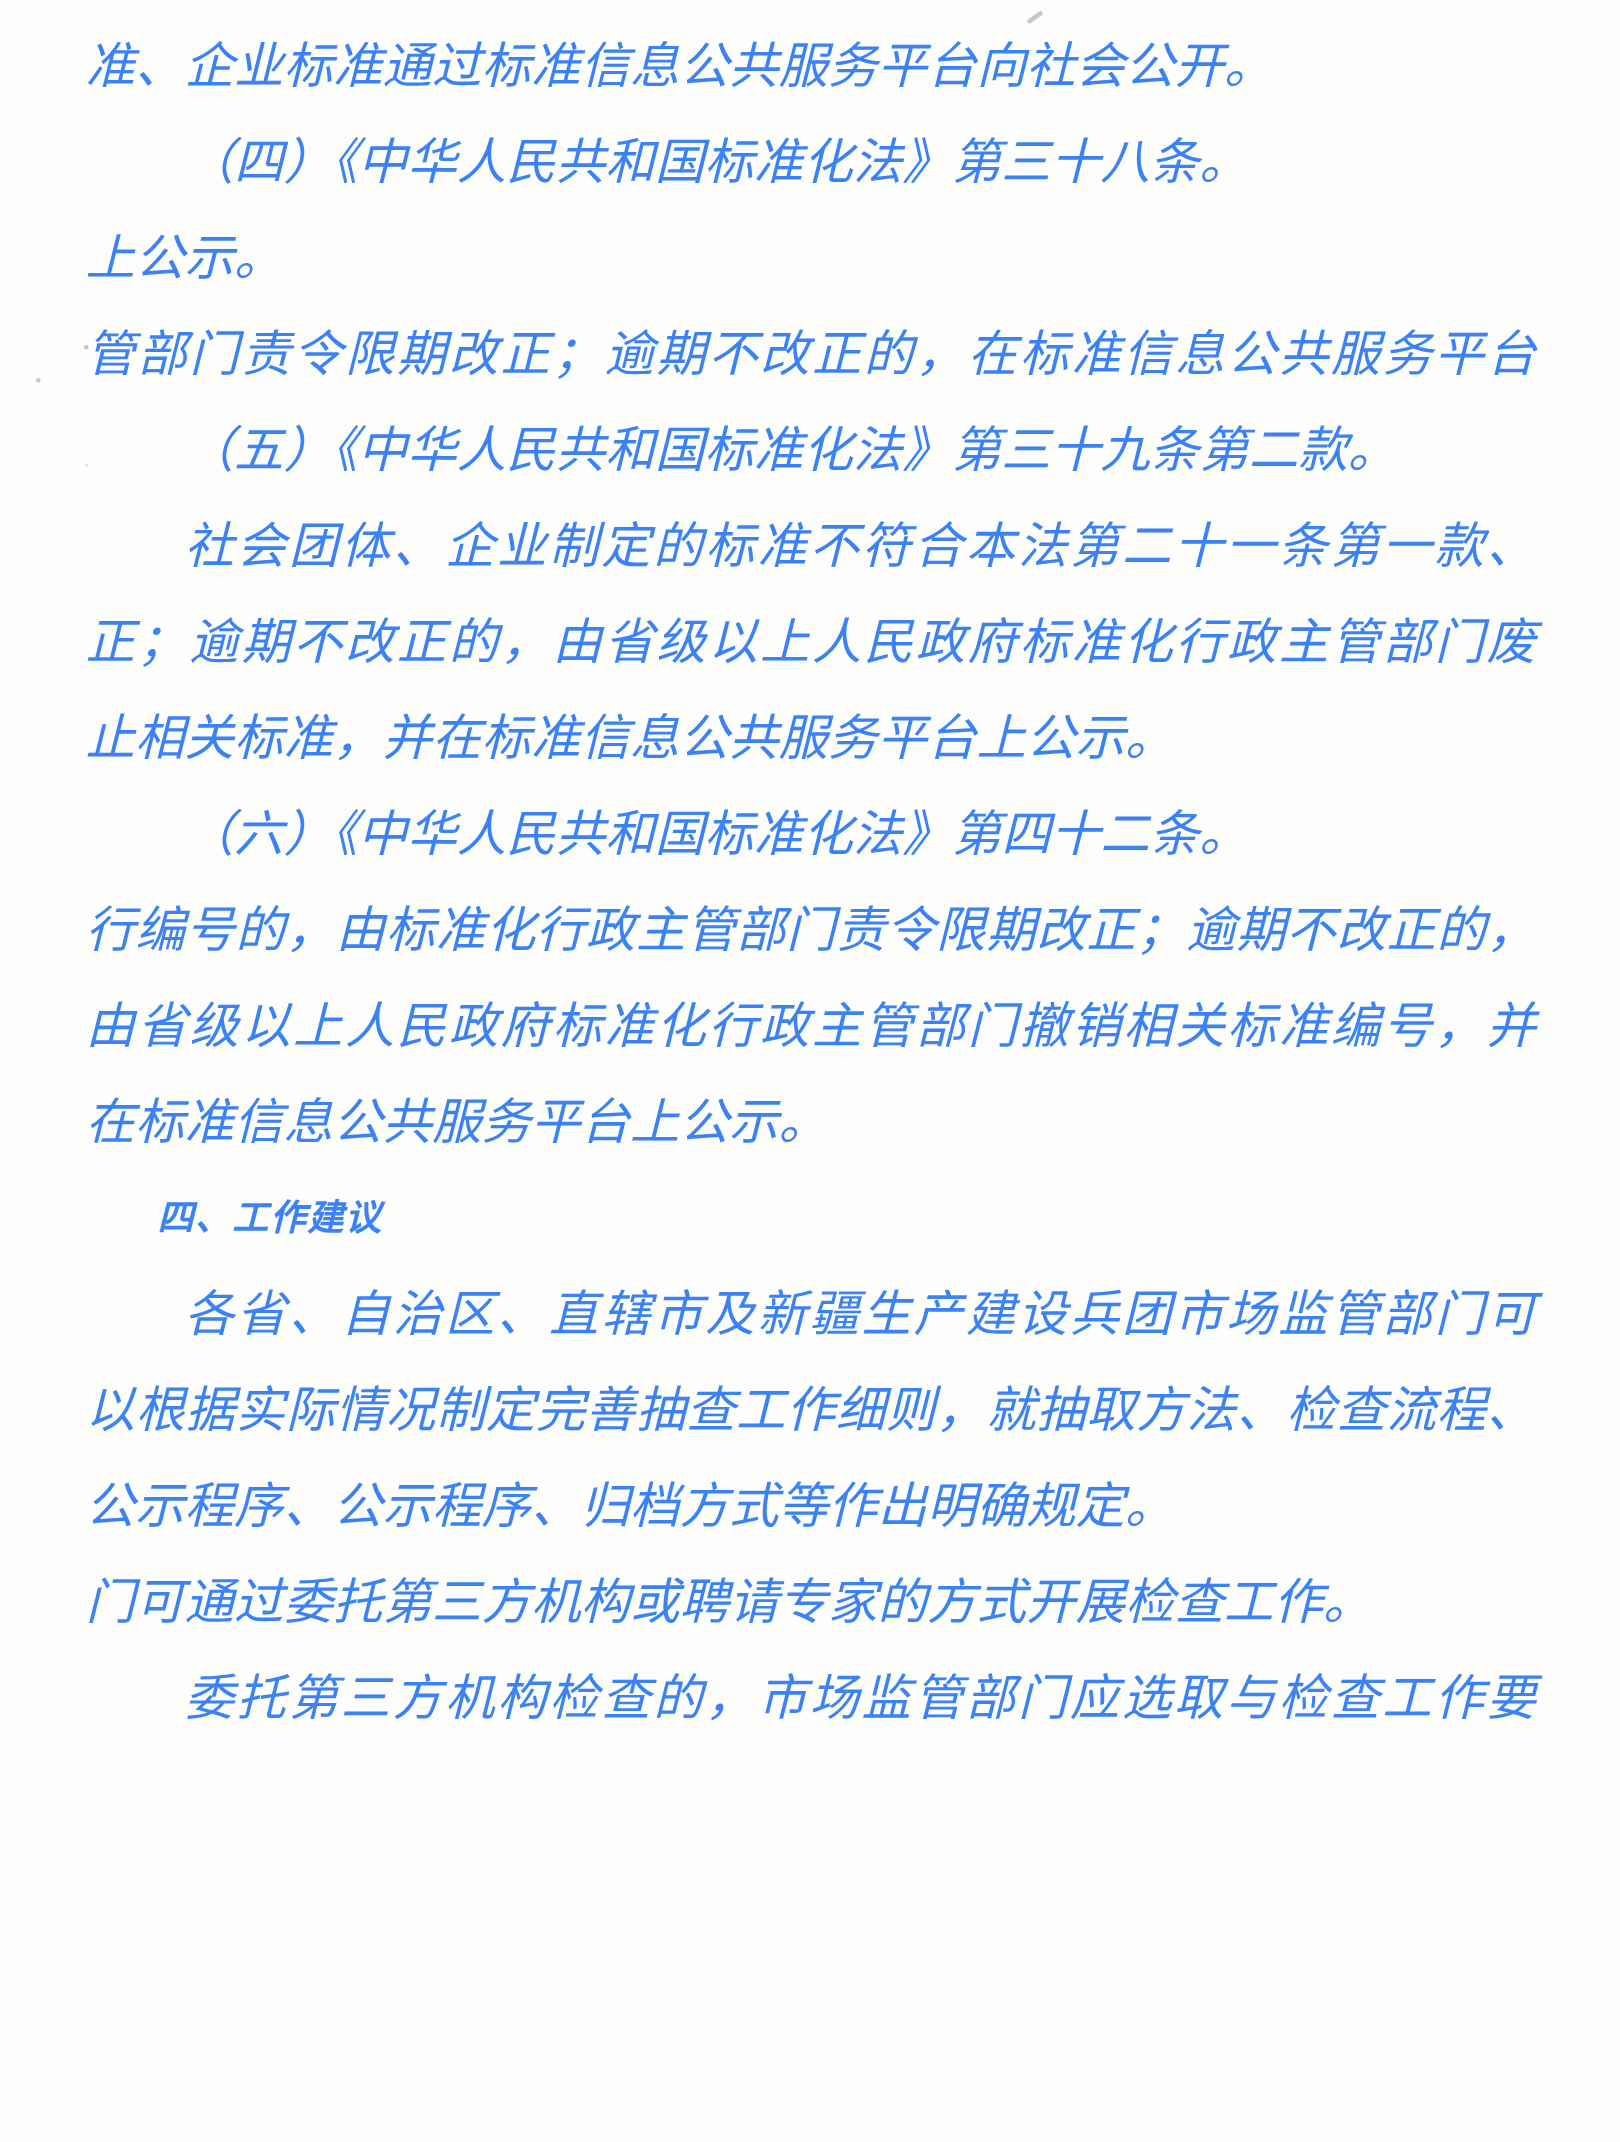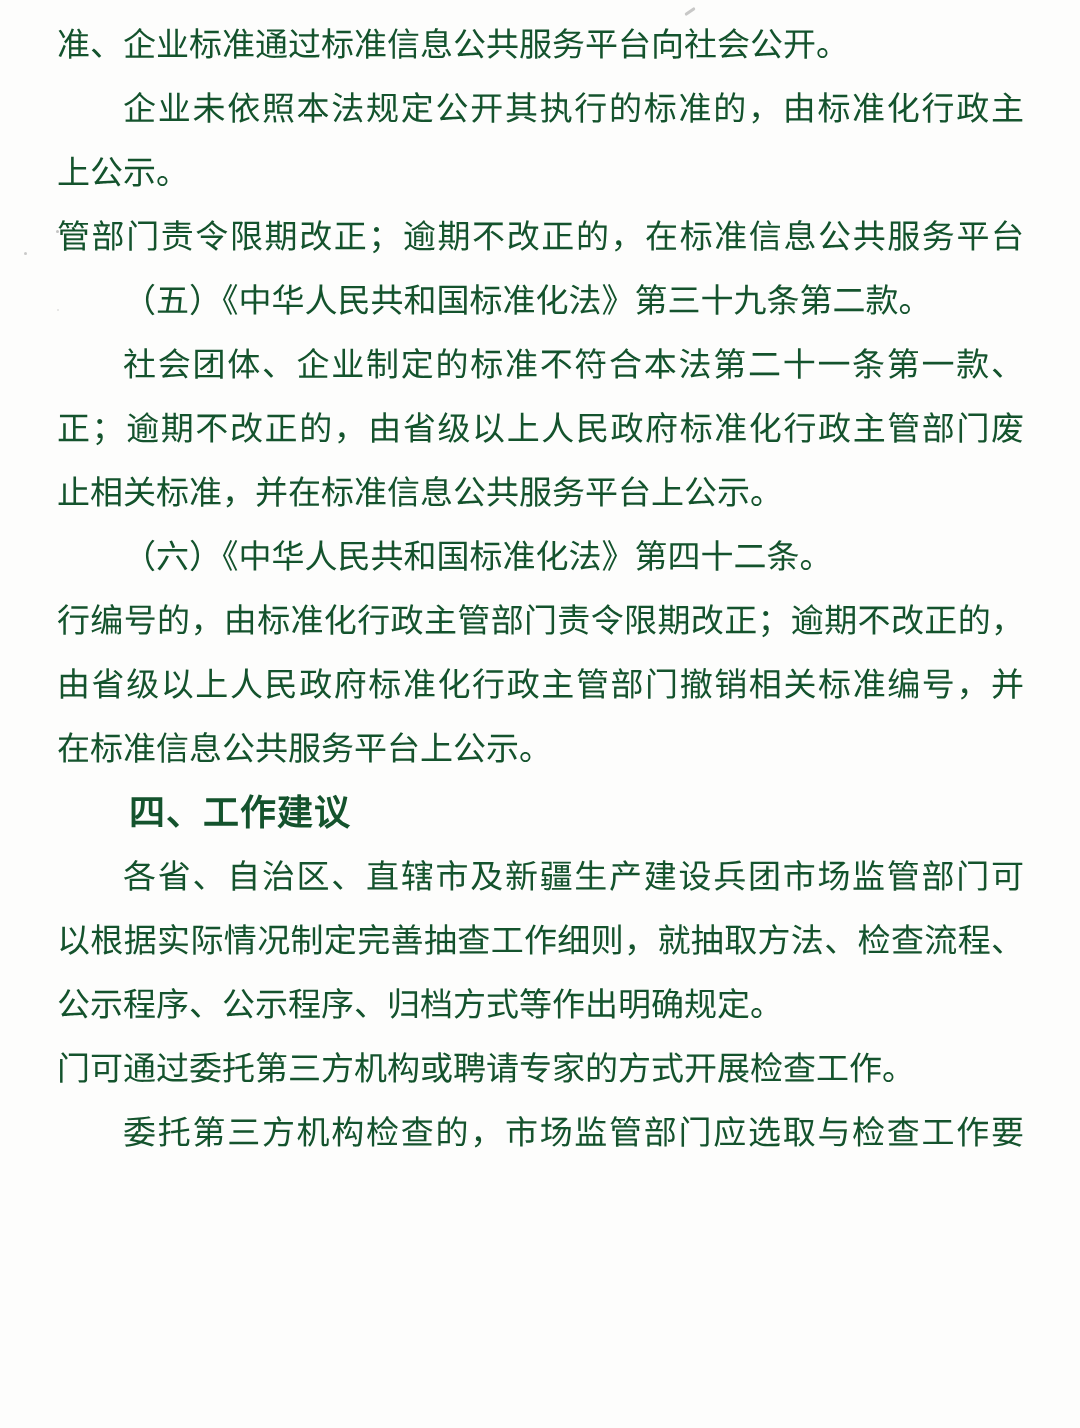--- a/index.html
+++ b/index.html
@@ -38,21 +38,21 @@
     text-align: justify;
     text-align-last: justify;
     text-justify: inter-character;
   }
   .line.indent {
     text-indent: 2em;
   }
   .line.heading {
     font-family: "Liberation Sans", "DejaVu Sans", sans-serif;
     font-weight: 700;
-    font-size: 36px;
+    font-size: 24px;
     letter-spacing: 1px;
   }
   
   .speck {
     position: absolute;
     background: #8a8a8a;
     border-radius: 50%;
     width: 3px;
     height: 3px;
   }
@@ -67,28 +67,28 @@
     height: 3px;
     background: #b5b5b5;
     border-radius: 2px;
     transform: rotate(-35deg);
     opacity: 0.75;
   }
 </style>
 </head>
 <body>
 
-<div class="page" style="background: rgb(253, 253, 252); color: #14532d;">
+<div class="page" style="background: rgb(253, 253, 252); color: #3b82f6; font-style: italic;">
   <div class="smudge"></div>
   <div class="speck s1"></div>
   <div class="speck s2"></div>
   <div class="speck s3"></div>
   <div class="doc-body">
       <div class="line">准、企业标准通过标准信息公共服务平台向社会公开。</div>
-      <div class="line indent justify">企业未依照本法规定公开其执行的标准的，由标准化行政主</div>
+      <div class="line indent">（四）《中华人民共和国标准化法》第三十八条。</div>
       <div class="line">上公示。</div>
       <div class="line justify">管部门责令限期改正；逾期不改正的，在标准信息公共服务平台</div>
       <div class="line indent">（五）《中华人民共和国标准化法》第三十九条第二款。</div>
       <div class="line indent justify">社会团体、企业制定的标准不符合本法第二十一条第一款、</div>
       <div class="line justify">正；逾期不改正的，由省级以上人民政府标准化行政主管部门废</div>
       <div class="line">止相关标准，并在标准信息公共服务平台上公示。</div>
       <div class="line indent">（六）《中华人民共和国标准化法》第四十二条。</div>
       <div class="line justify">行编号的，由标准化行政主管部门责令限期改正；逾期不改正的，</div>
       <div class="line justify">由省级以上人民政府标准化行政主管部门撤销相关标准编号，并</div>
       <div class="line">在标准信息公共服务平台上公示。</div>

